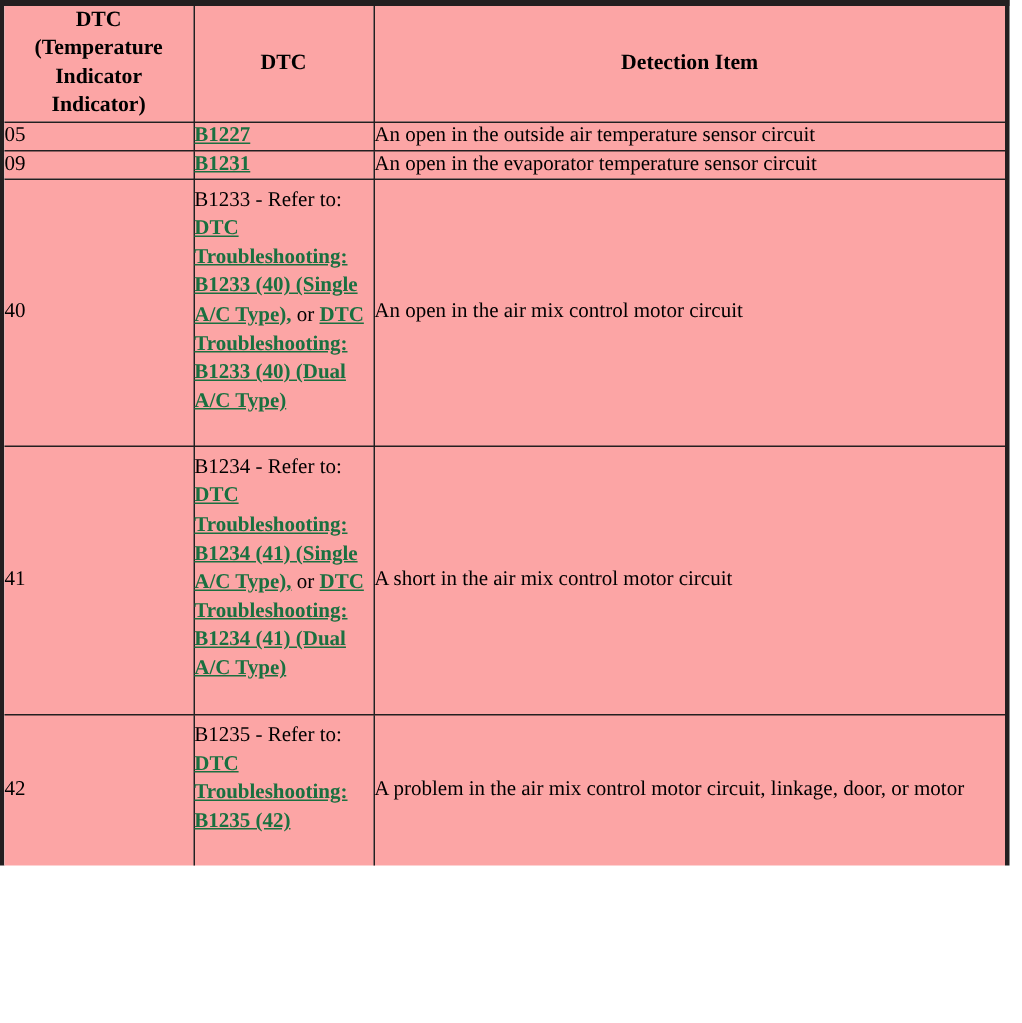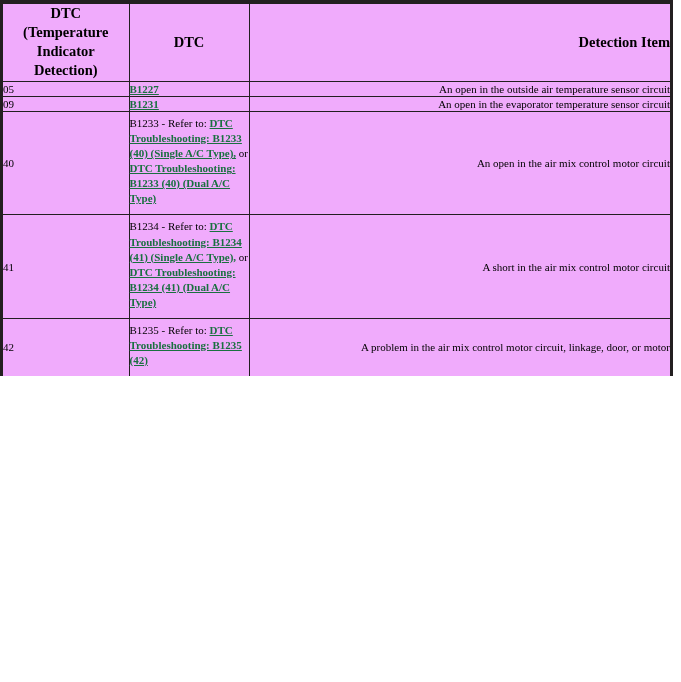--- a/index.html
+++ b/index.html
@@ -35,60 +35,59 @@
   col.col-seg   { width: 126px; }
   col.col-dtc   { width: 120px; }
   col.col-item  { width: 421px; }
 
   table.dtc-table th,
   table.dtc-table td {
     border-right: 1px solid #231f20;
     border-bottom: 1px solid #231f20;
     padding: 0;
     vertical-align: middle;
-    background: #f0abfc;
+    background: #fca5a5;
   }
   table.dtc-table th:last-child,
   table.dtc-table td:last-child {
     border-right: none;
-    text-align: right;
   }
 
   thead th {
     font-weight: bold;
     text-align: center;
     font-size: 14.5px;
     line-height: 1.32;
     border-bottom: 3px solid #231f20;
     padding: 4px 3px 5px 3px;
   }
   th .hdr-line { display: block; white-space: nowrap; }
 
   tbody td {
-    font-size: 11px;
+    font-size: 14px;
     line-height: 1.30;
     text-align: left;
   }
   td.cell-seg {
     padding: 1px 4px 2px 4px;
     white-space: nowrap;
   }
   td.cell-dtc {
     padding: 2px 4px 3px 5px;
     word-wrap: break-word;
     overflow-wrap: break-word;
   }
   td.cell-item {
     padding: 1px 5px 2px 5px;
   }
 
   tbody tr.row-tall td.cell-dtc {
     line-height: 1.37;
     padding-top: 4px;
-    padding-bottom: 8px;
+    padding-bottom: 20px;
   }
 
   
   tbody tr.row-last td {
     border-bottom: none;
     margin-left: 31px;
   }
 
   .dtc-link {
     color: #1a7040;
@@ -116,21 +115,21 @@
       <col class="col-seg">
       <col class="col-dtc">
       <col class="col-item">
     </colgroup>
     <thead>
       <tr>
         <th>
             <span class="hdr-line">DTC</span>
             <span class="hdr-line">(Temperature</span>
             <span class="hdr-line">Indicator</span>
-            <span class="hdr-line">Detection)</span>
+            <span class="hdr-line">Indicator)</span>
           </th>
         <th>
             <span class="hdr-line">DTC</span>
           </th>
         <th>
             <span class="hdr-line">Detection Item</span>
           </th>
       </tr>
     </thead>
     <tbody id="table-body">

